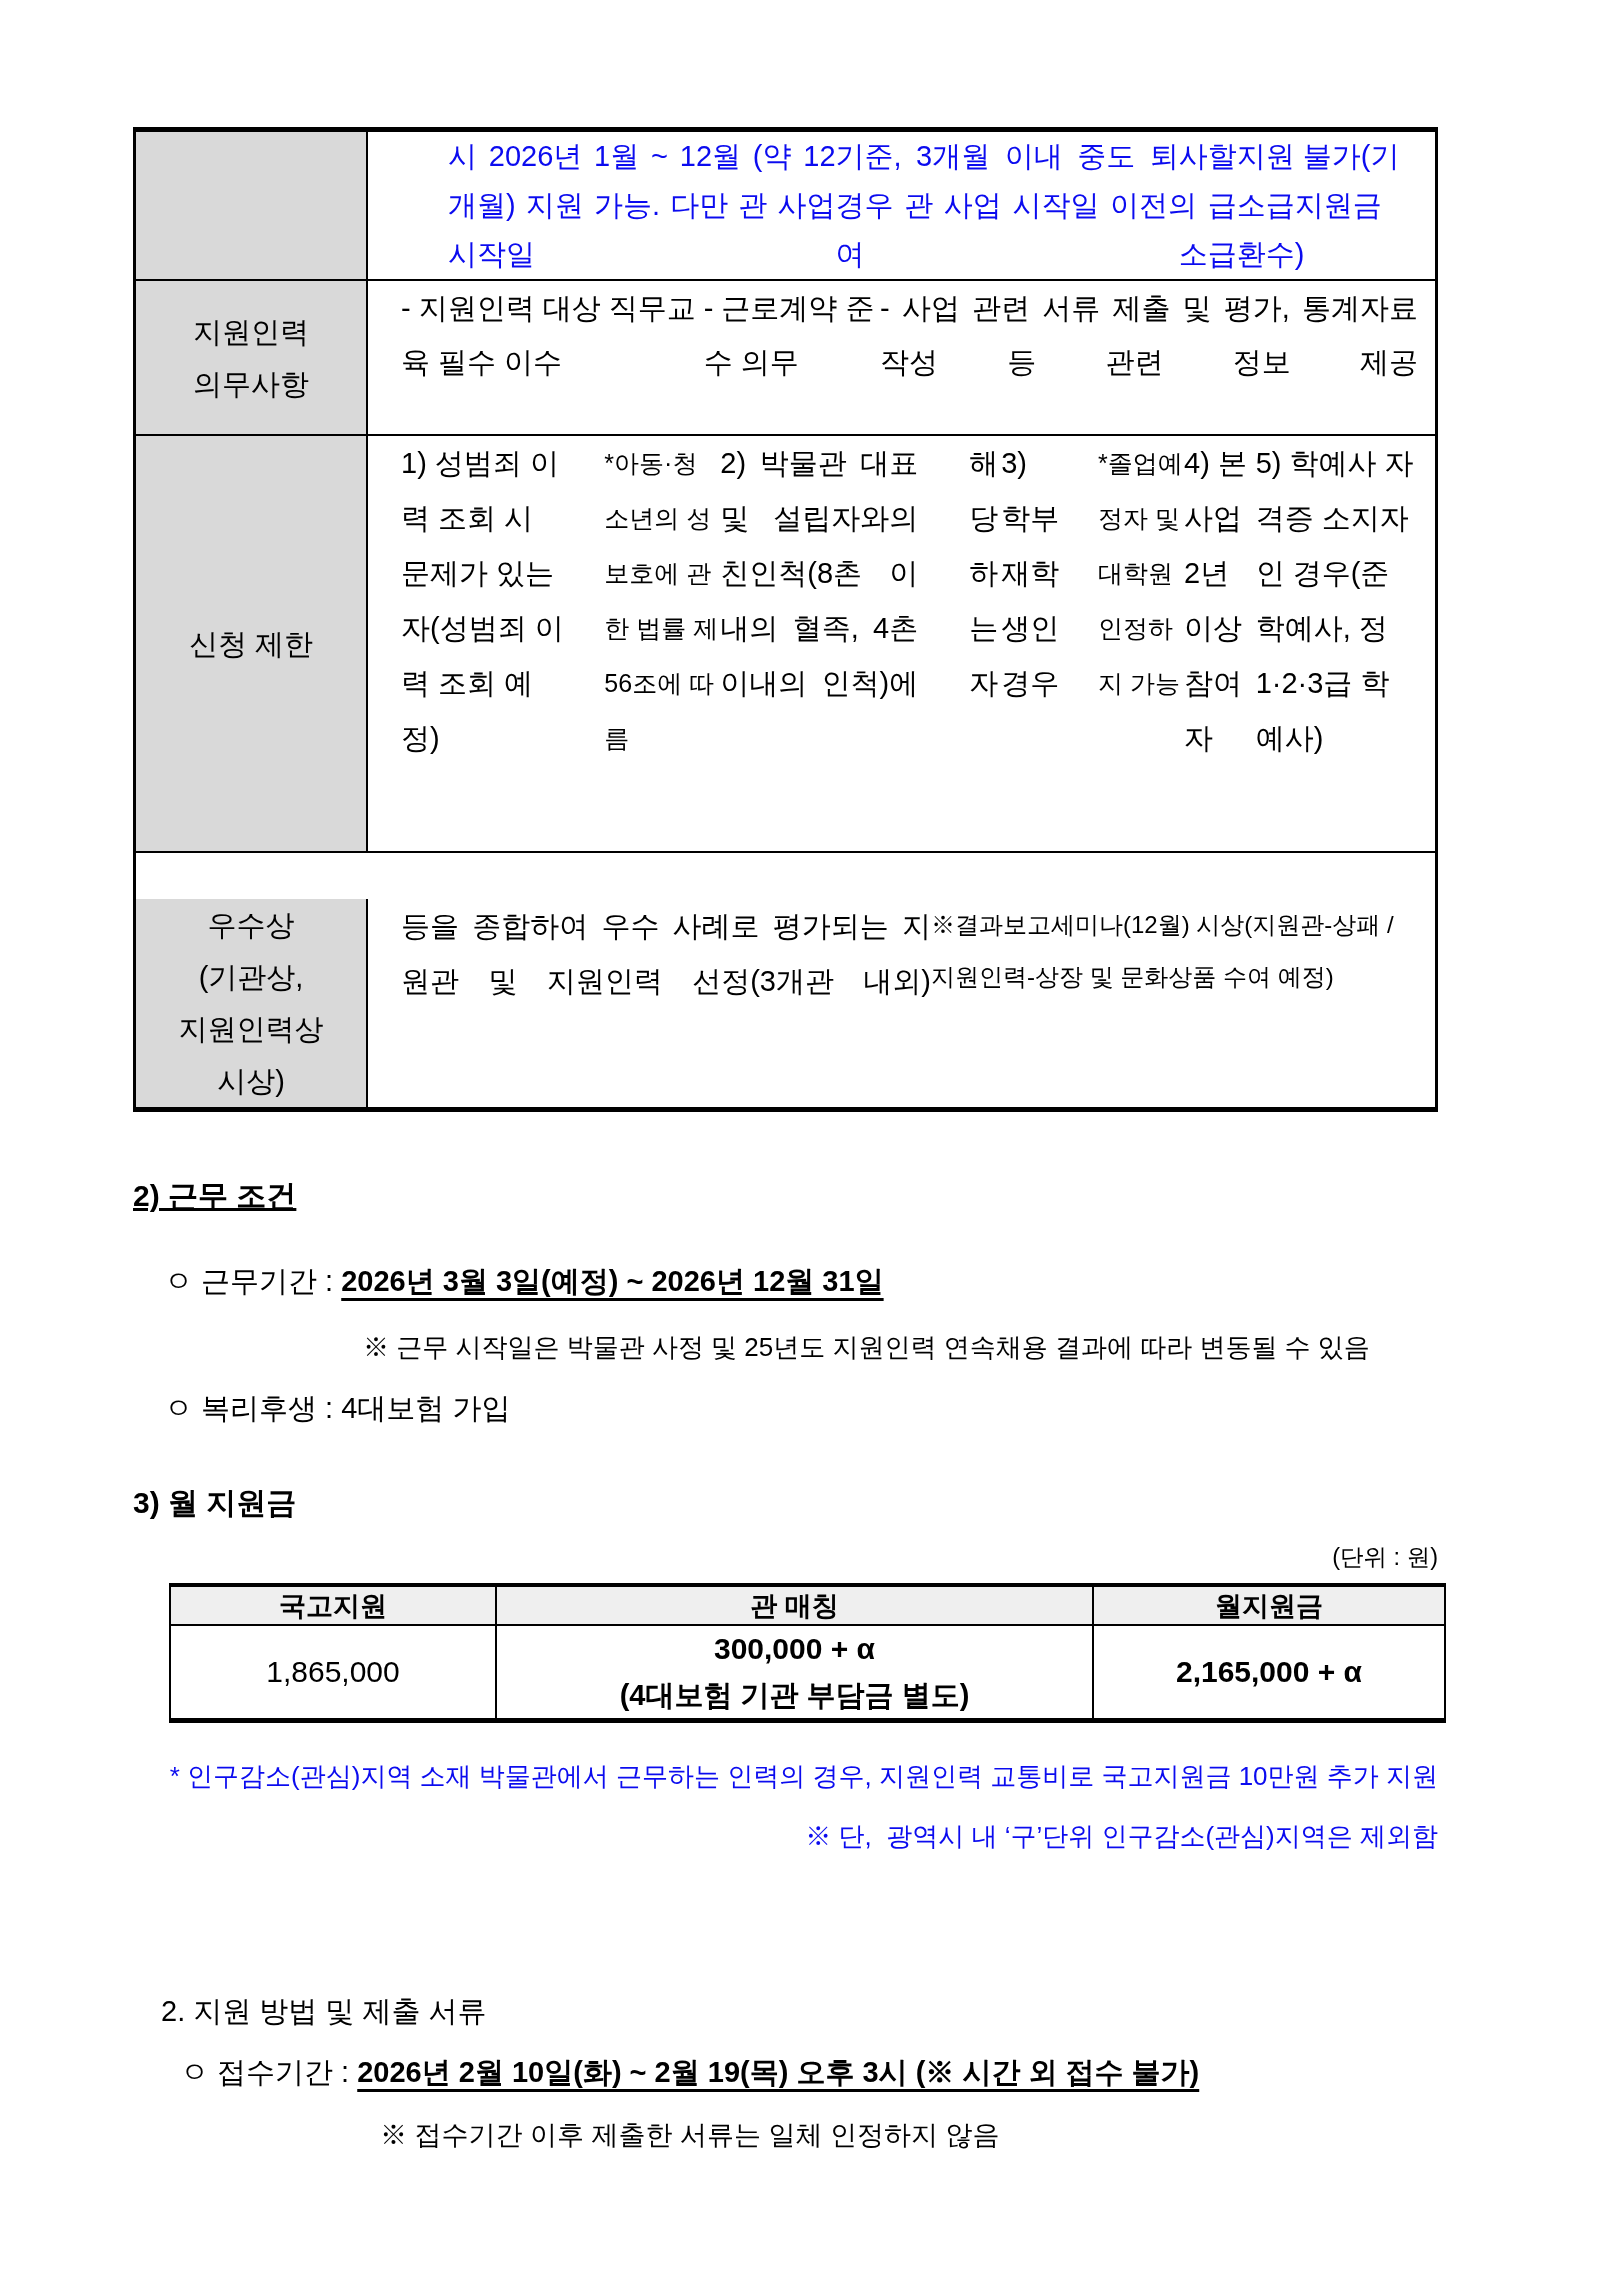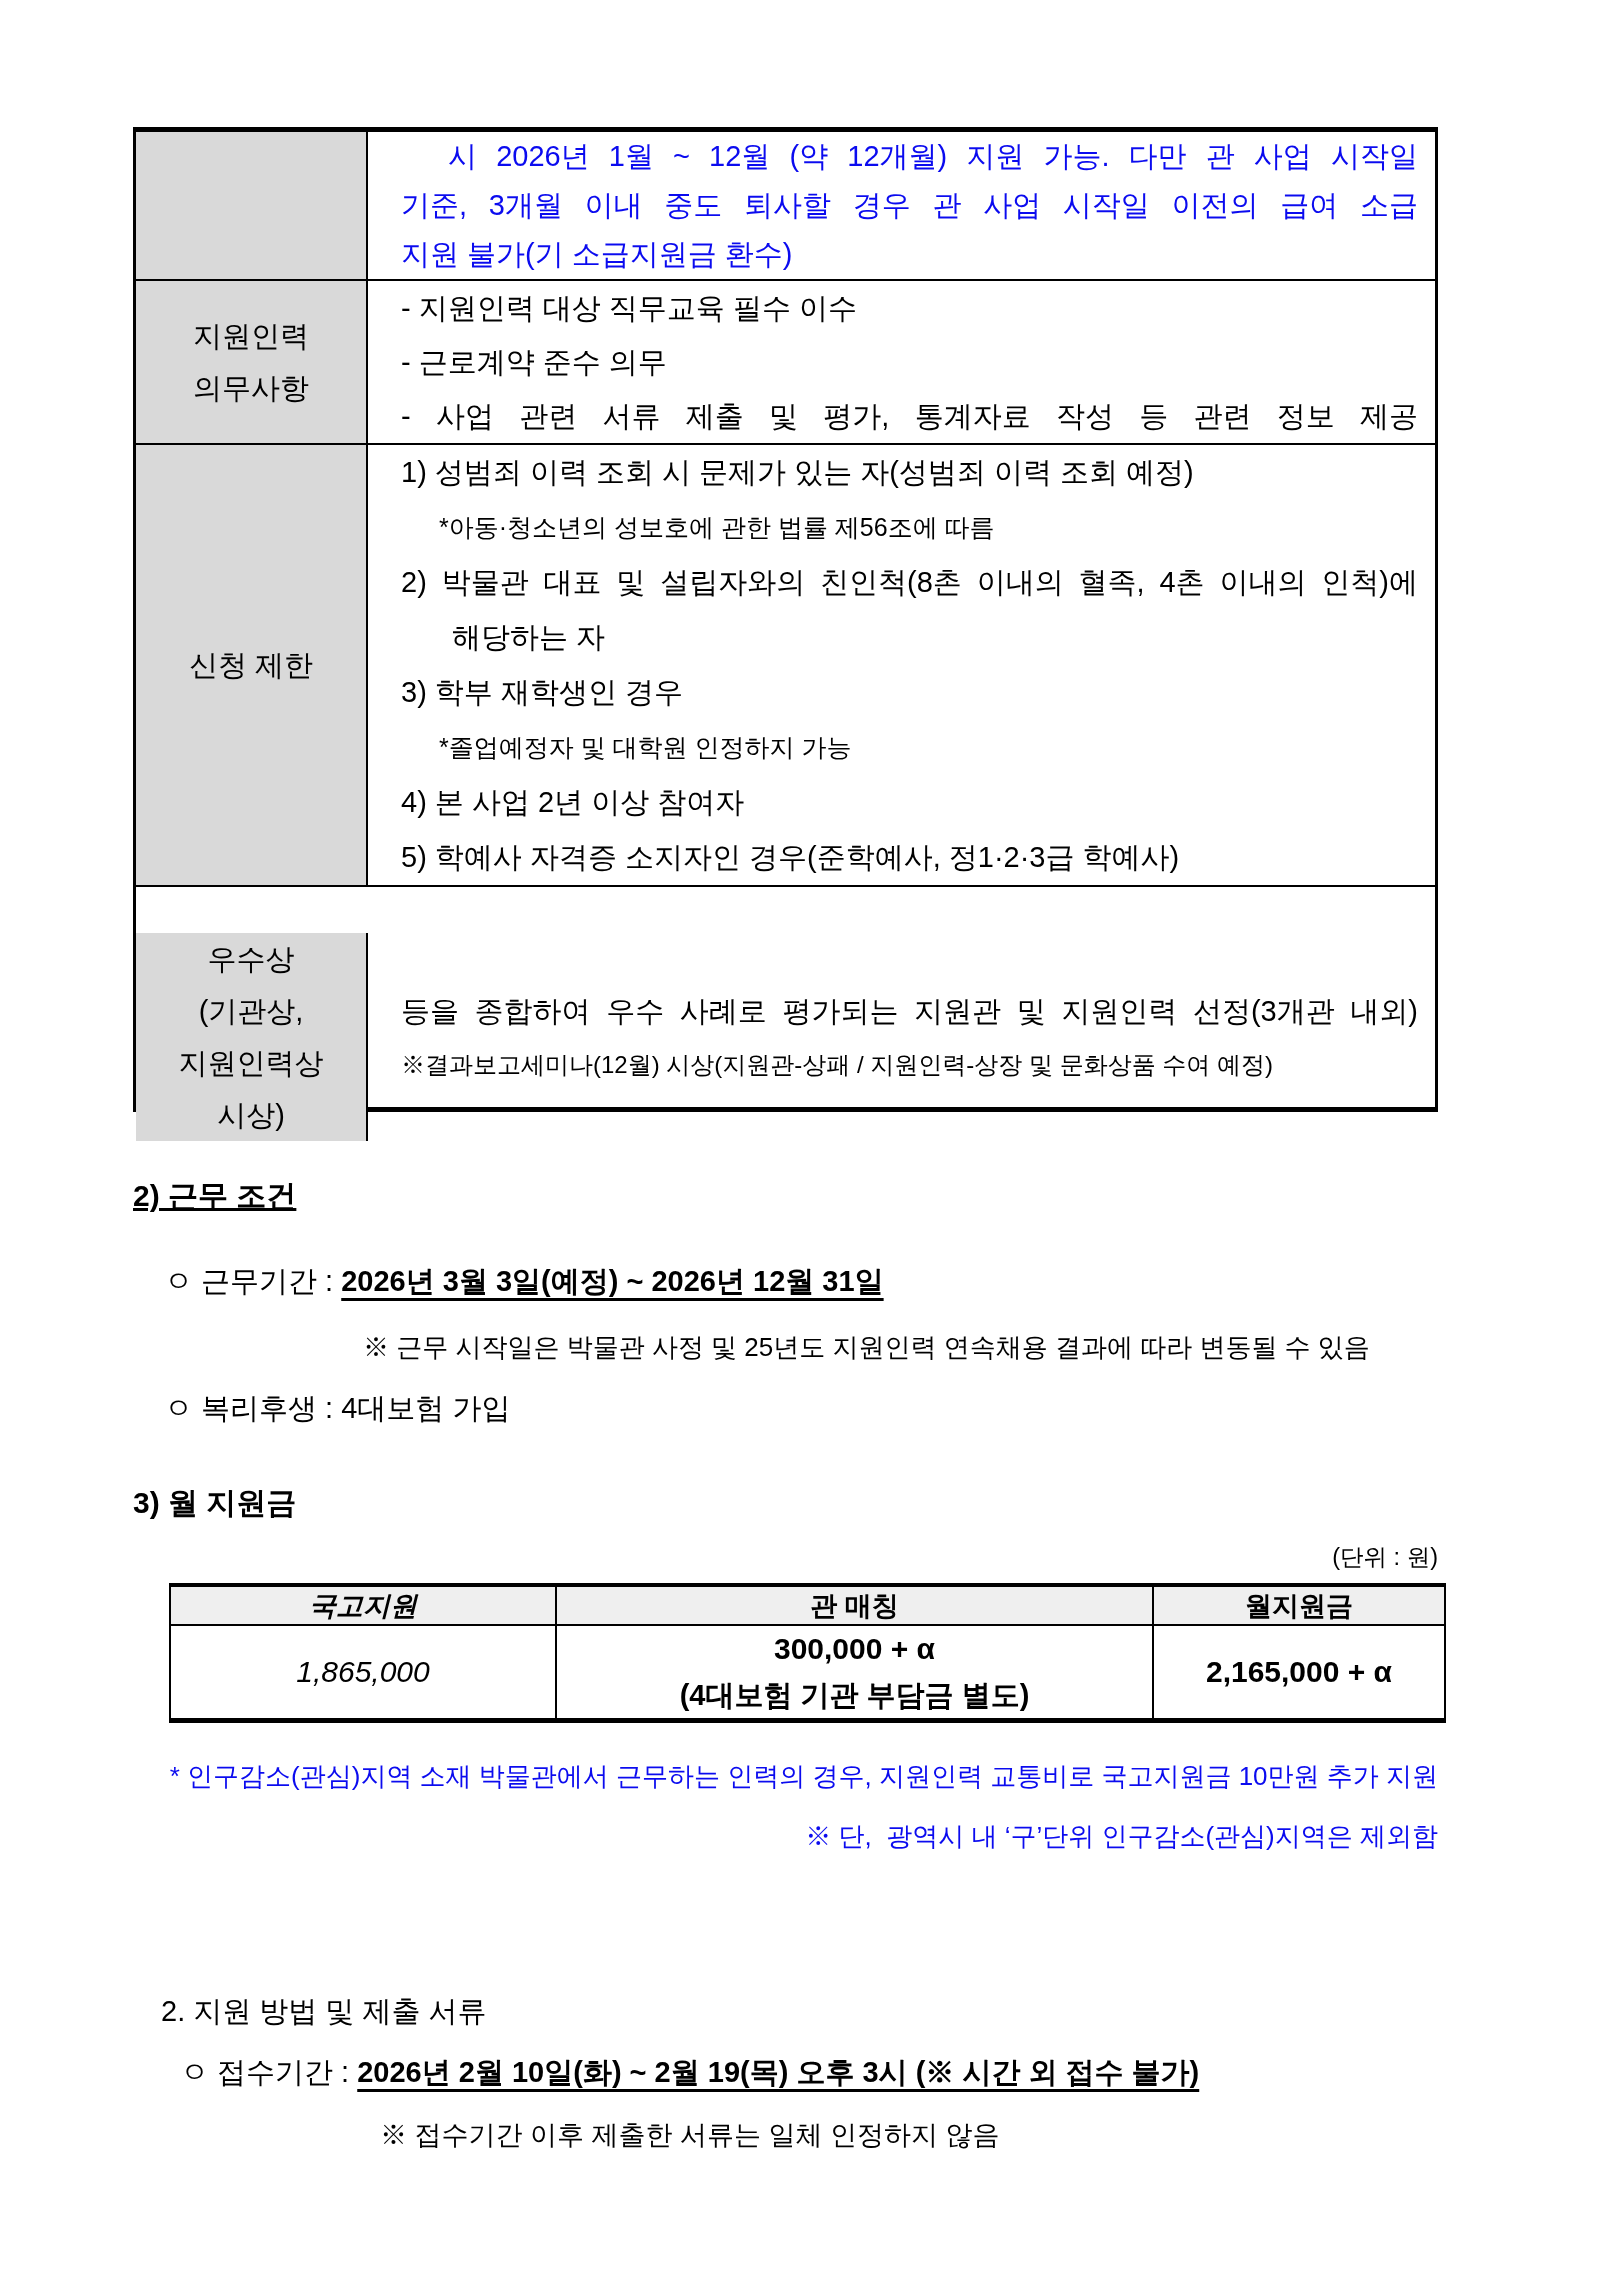--- a/index.html
+++ b/index.html
@@ -29,21 +29,21 @@
   .th {
     width:232px; flex-shrink:0;
     background:#d9d9d9;
     border-right:2px solid #000;
     display:flex; align-items:center; justify-content:center;
     text-align:center; white-space:pre-line;
     font-size:29px; line-height:52px; font-weight:400;
   }
   .td {
     flex:1; min-width:0;
-    display:flex; flex-direction:column; justify-content:center;
+    display:flex; flex-direction:row; justify-content:center;
     padding:0 17px 0 33px;
   }
   .line { font-size:29px; line-height:55px; white-space:pre-wrap; }
   .r1 .line { line-height:49px; color:#0b0bef; }
   .r2 .line { line-height:54px; }
   .just { text-align:justify; text-align-last:justify; }
   .ind1 { padding-left:47px; }
   .sub  { font-size:25px; padding-left:38px; }
   .cont { padding-left:51px; }
   .small-note { font-size:24px; line-height:52px; }
@@ -59,21 +59,21 @@
 
   
   .money-table {
     position:absolute; left:169px; top:1583px; width:1277px; height:140px;
     border:2.6px solid #000; border-top-width:4.6px; border-bottom-width:5.2px;
     display:flex; flex-direction:column; background:#fff;
   }
   .m-head { display:flex; height:39px; background:#efefef; border-bottom:2px solid #000; }
   .m-body { display:flex; flex:1; }
   .mc { display:flex; flex-direction:column; align-items:center; justify-content:center; }
-  .mc1 { width:386px; border-right:2px solid #000; flex-shrink:0;font-style:italic; }
+  .mc1 { width:326px; border-right:2px solid #000; flex-shrink:0; }
   .mc2 { width:597px; border-right:2px solid #000; flex-shrink:0; }
   .mc3 { flex:1; }
   .m-head .mc { font-size:27px; font-weight:bold; }
   .m-val { font-size:30px; }
   .m-bold { font-weight:bold; }
   .m-line { line-height:46px; }
 </style>
 </head>
 <body>
 

